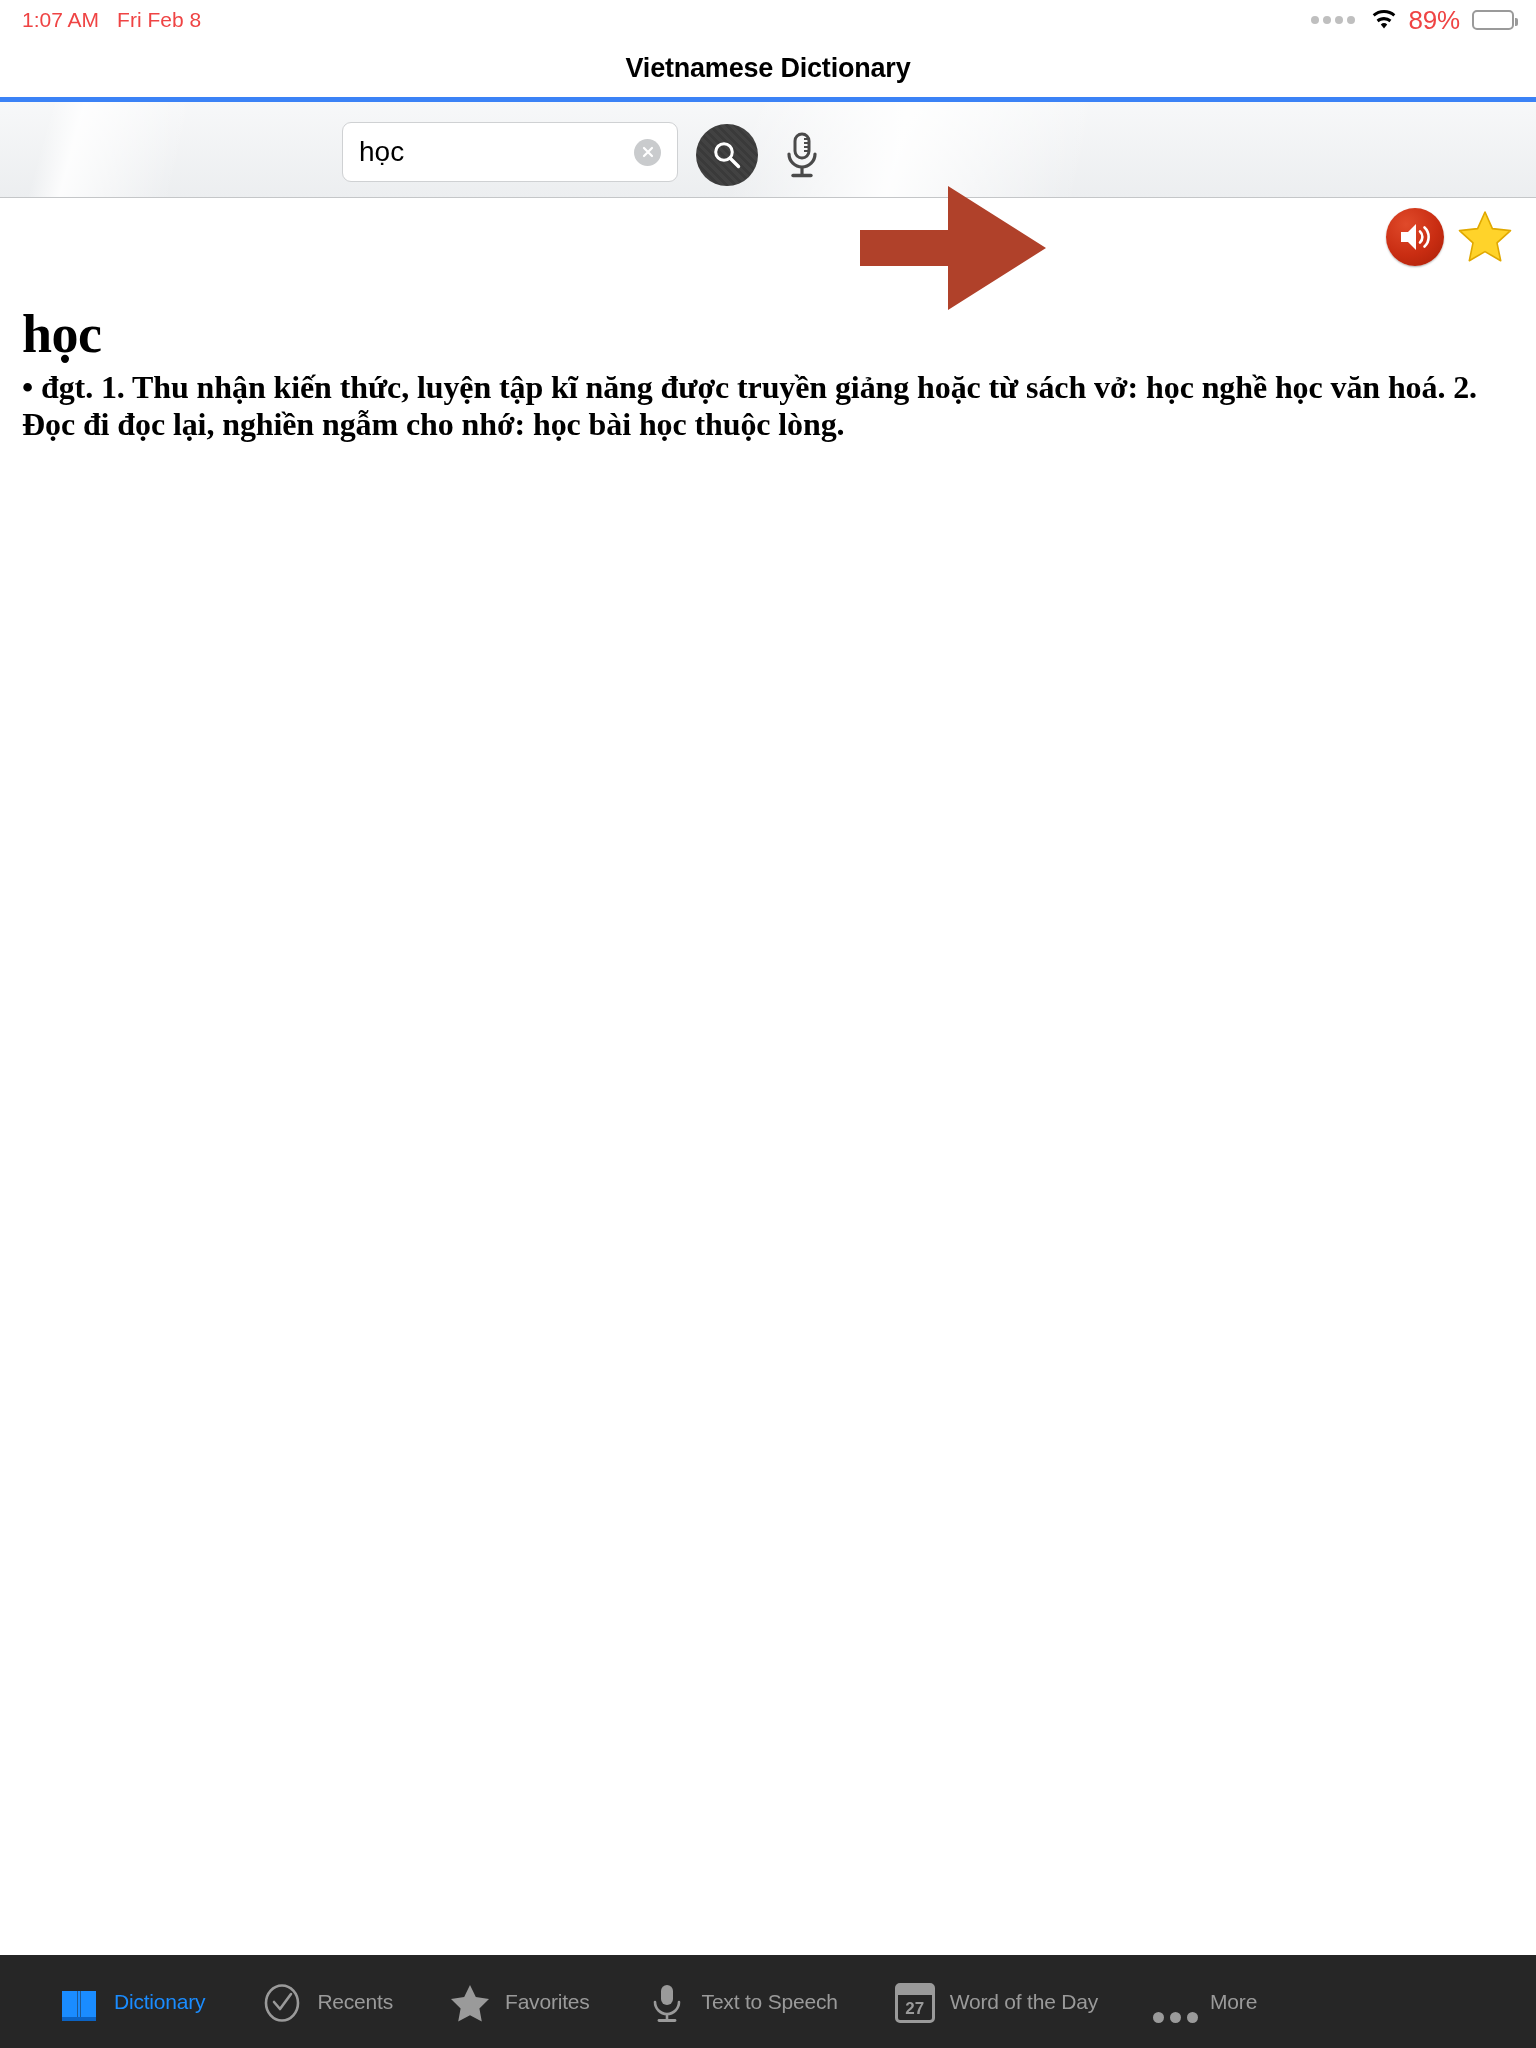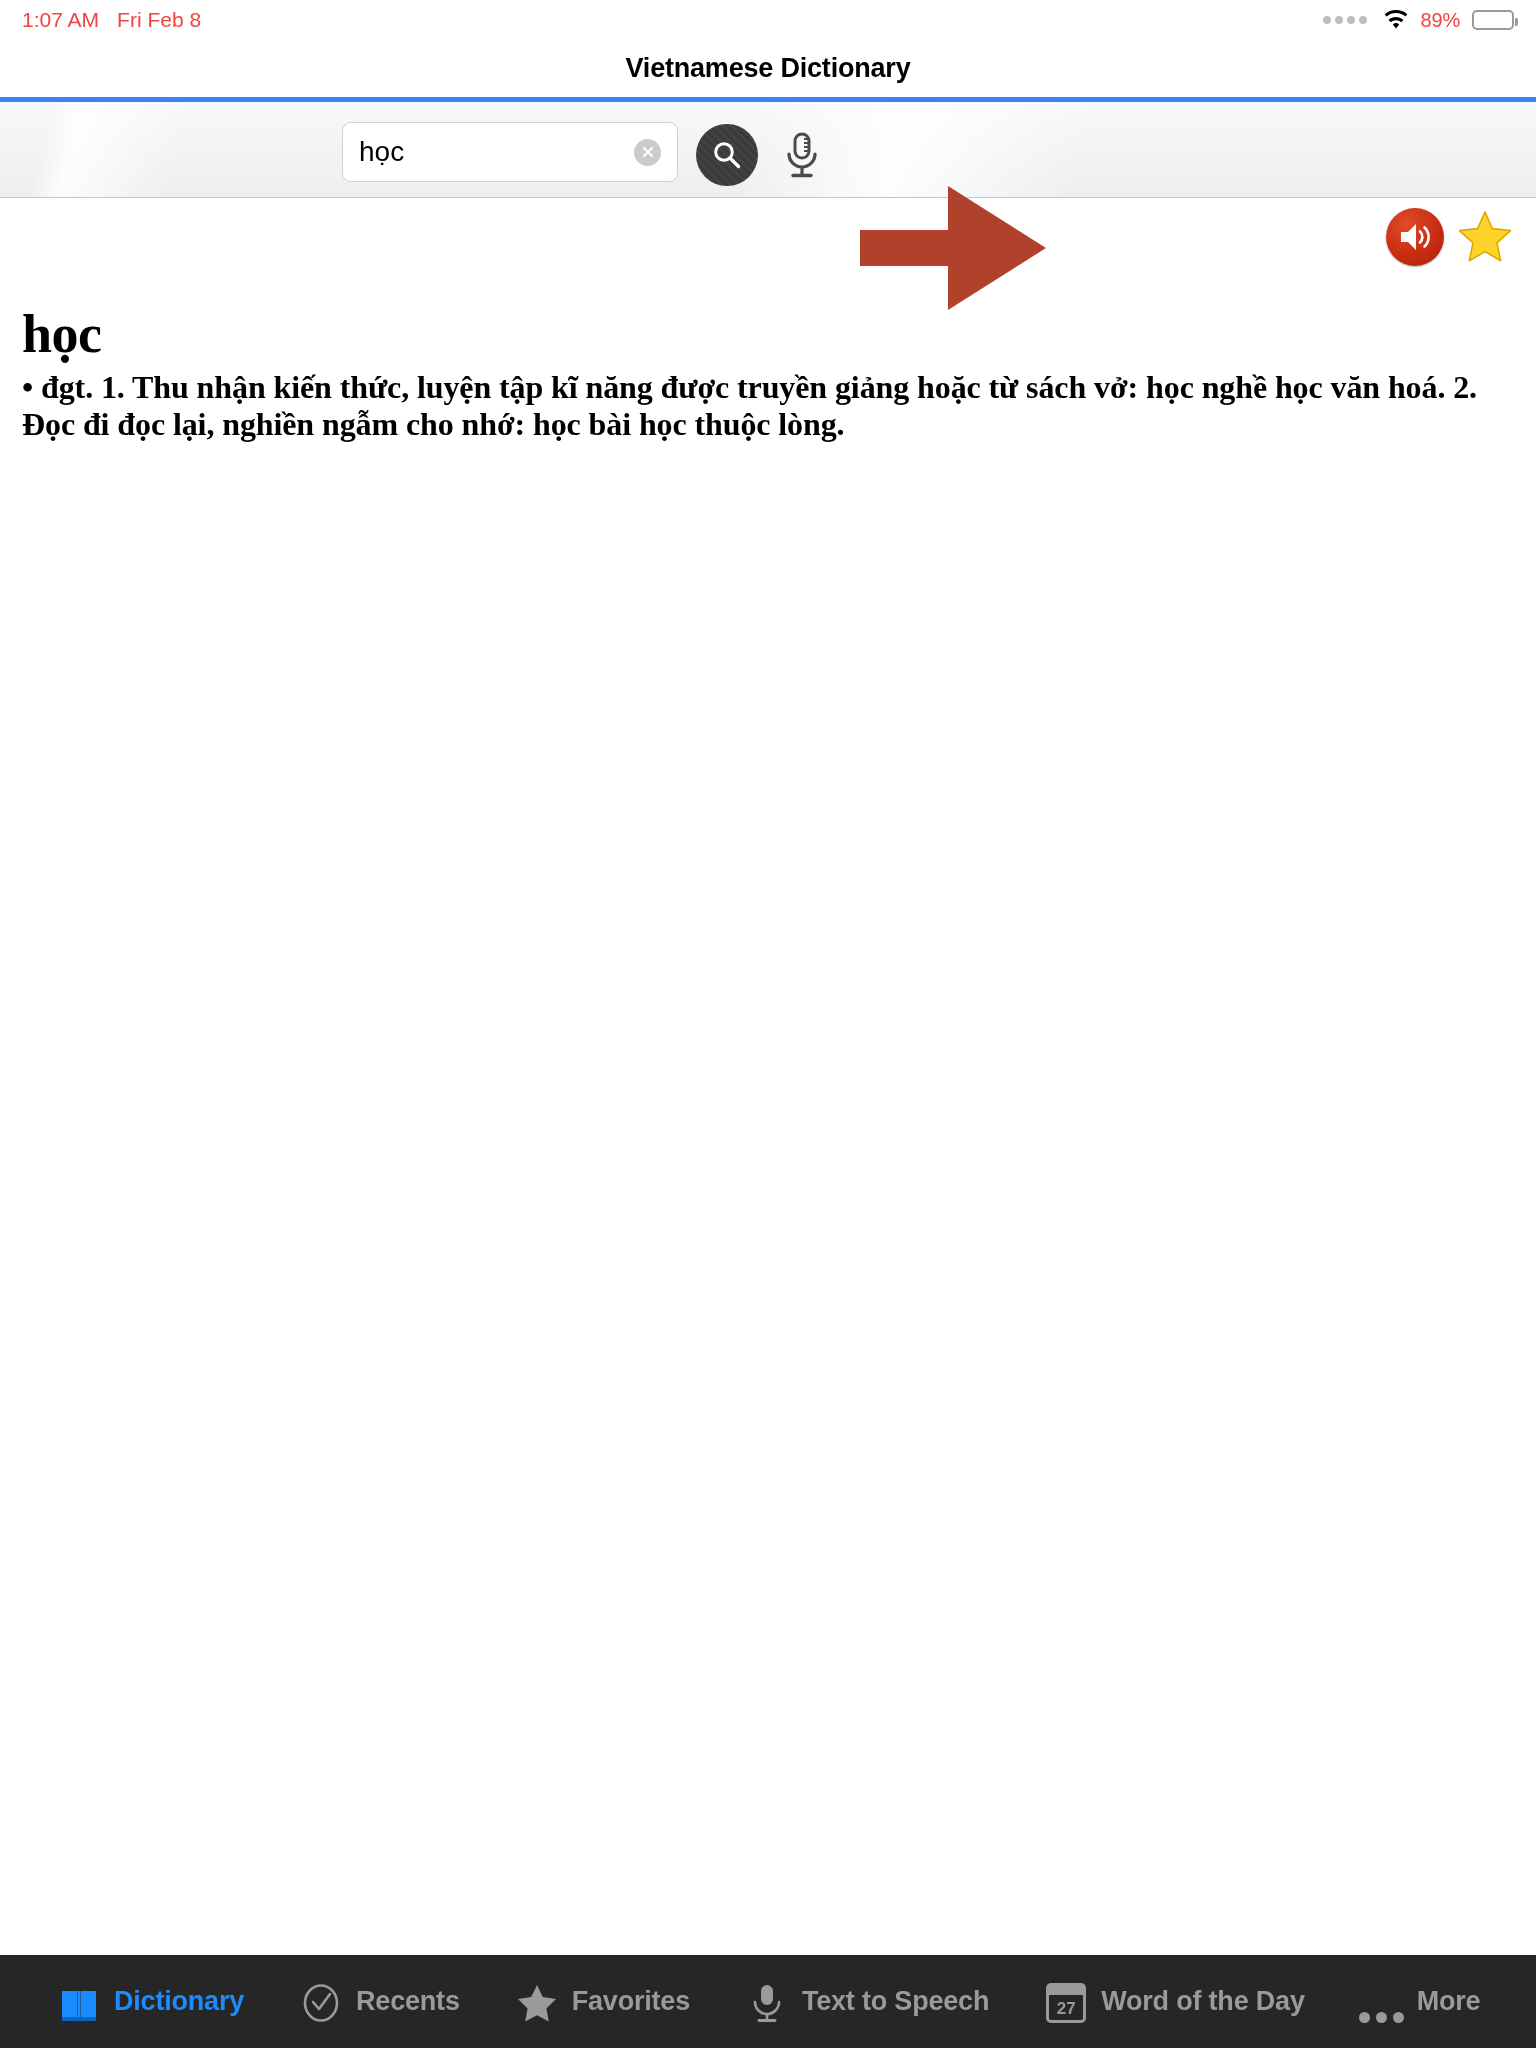--- a/index.html
+++ b/index.html
@@ -26,21 +26,21 @@
   .status-left { display:flex; align-items:center; gap:18px; }
   .status-right {
     margin-left:auto;
     display:flex;
     align-items:center;
     gap:12px;
   }
   .sig-dots { display:flex; align-items:center; gap:4px; margin-right:4px; }
   .sig-dots i { width:8px; height:8px; border-radius:50%; background:#bfbfbf; display:block; }
   .wifi-icon { width:26px; height:20px; display:block; }
-  .batt-pct { font-size:20px; font-weight:500; letter-spacing:-0.2px; }
+  .batt-pct { font-size:26px; font-weight:500; letter-spacing:-0.2px; }
   .batt {
     width:42px; height:20px;
     border:2px solid #9a9a9a;
     border-radius:5px;
     position:relative;
     padding:2px;
   }
   .batt::after {
     content:""; position:absolute; right:-6px; top:6px;
     width:3px; height:8px; background:#9a9a9a; border-radius:0 2px 2px 0;
@@ -207,25 +207,24 @@
   }
   .tab {
     display:flex;
     align-items:center;
     gap:14px;
     padding:0 28px;
     cursor:pointer;
     height:93px;
   }
   .tab-label {
-    font-size:27px;
+    font-size:21px;
     color:#9a9a9a;
     letter-spacing:-0.2px;
     white-space:nowrap;
-    font-weight:bold;
   }
   .tab.active .tab-label { color:#1a8cff; }
   .tab-icon { width:42px; height:42px; display:flex; align-items:flex-end; justify-content:center; flex:none; }
   .tab-icon svg { display:block; }
   .cal-icon {
     width:40px; height:40px;
     border:3px solid #9a9a9a;
     border-radius:5px;
     position:relative;
     display:flex; align-items:flex-end; justify-content:center;

